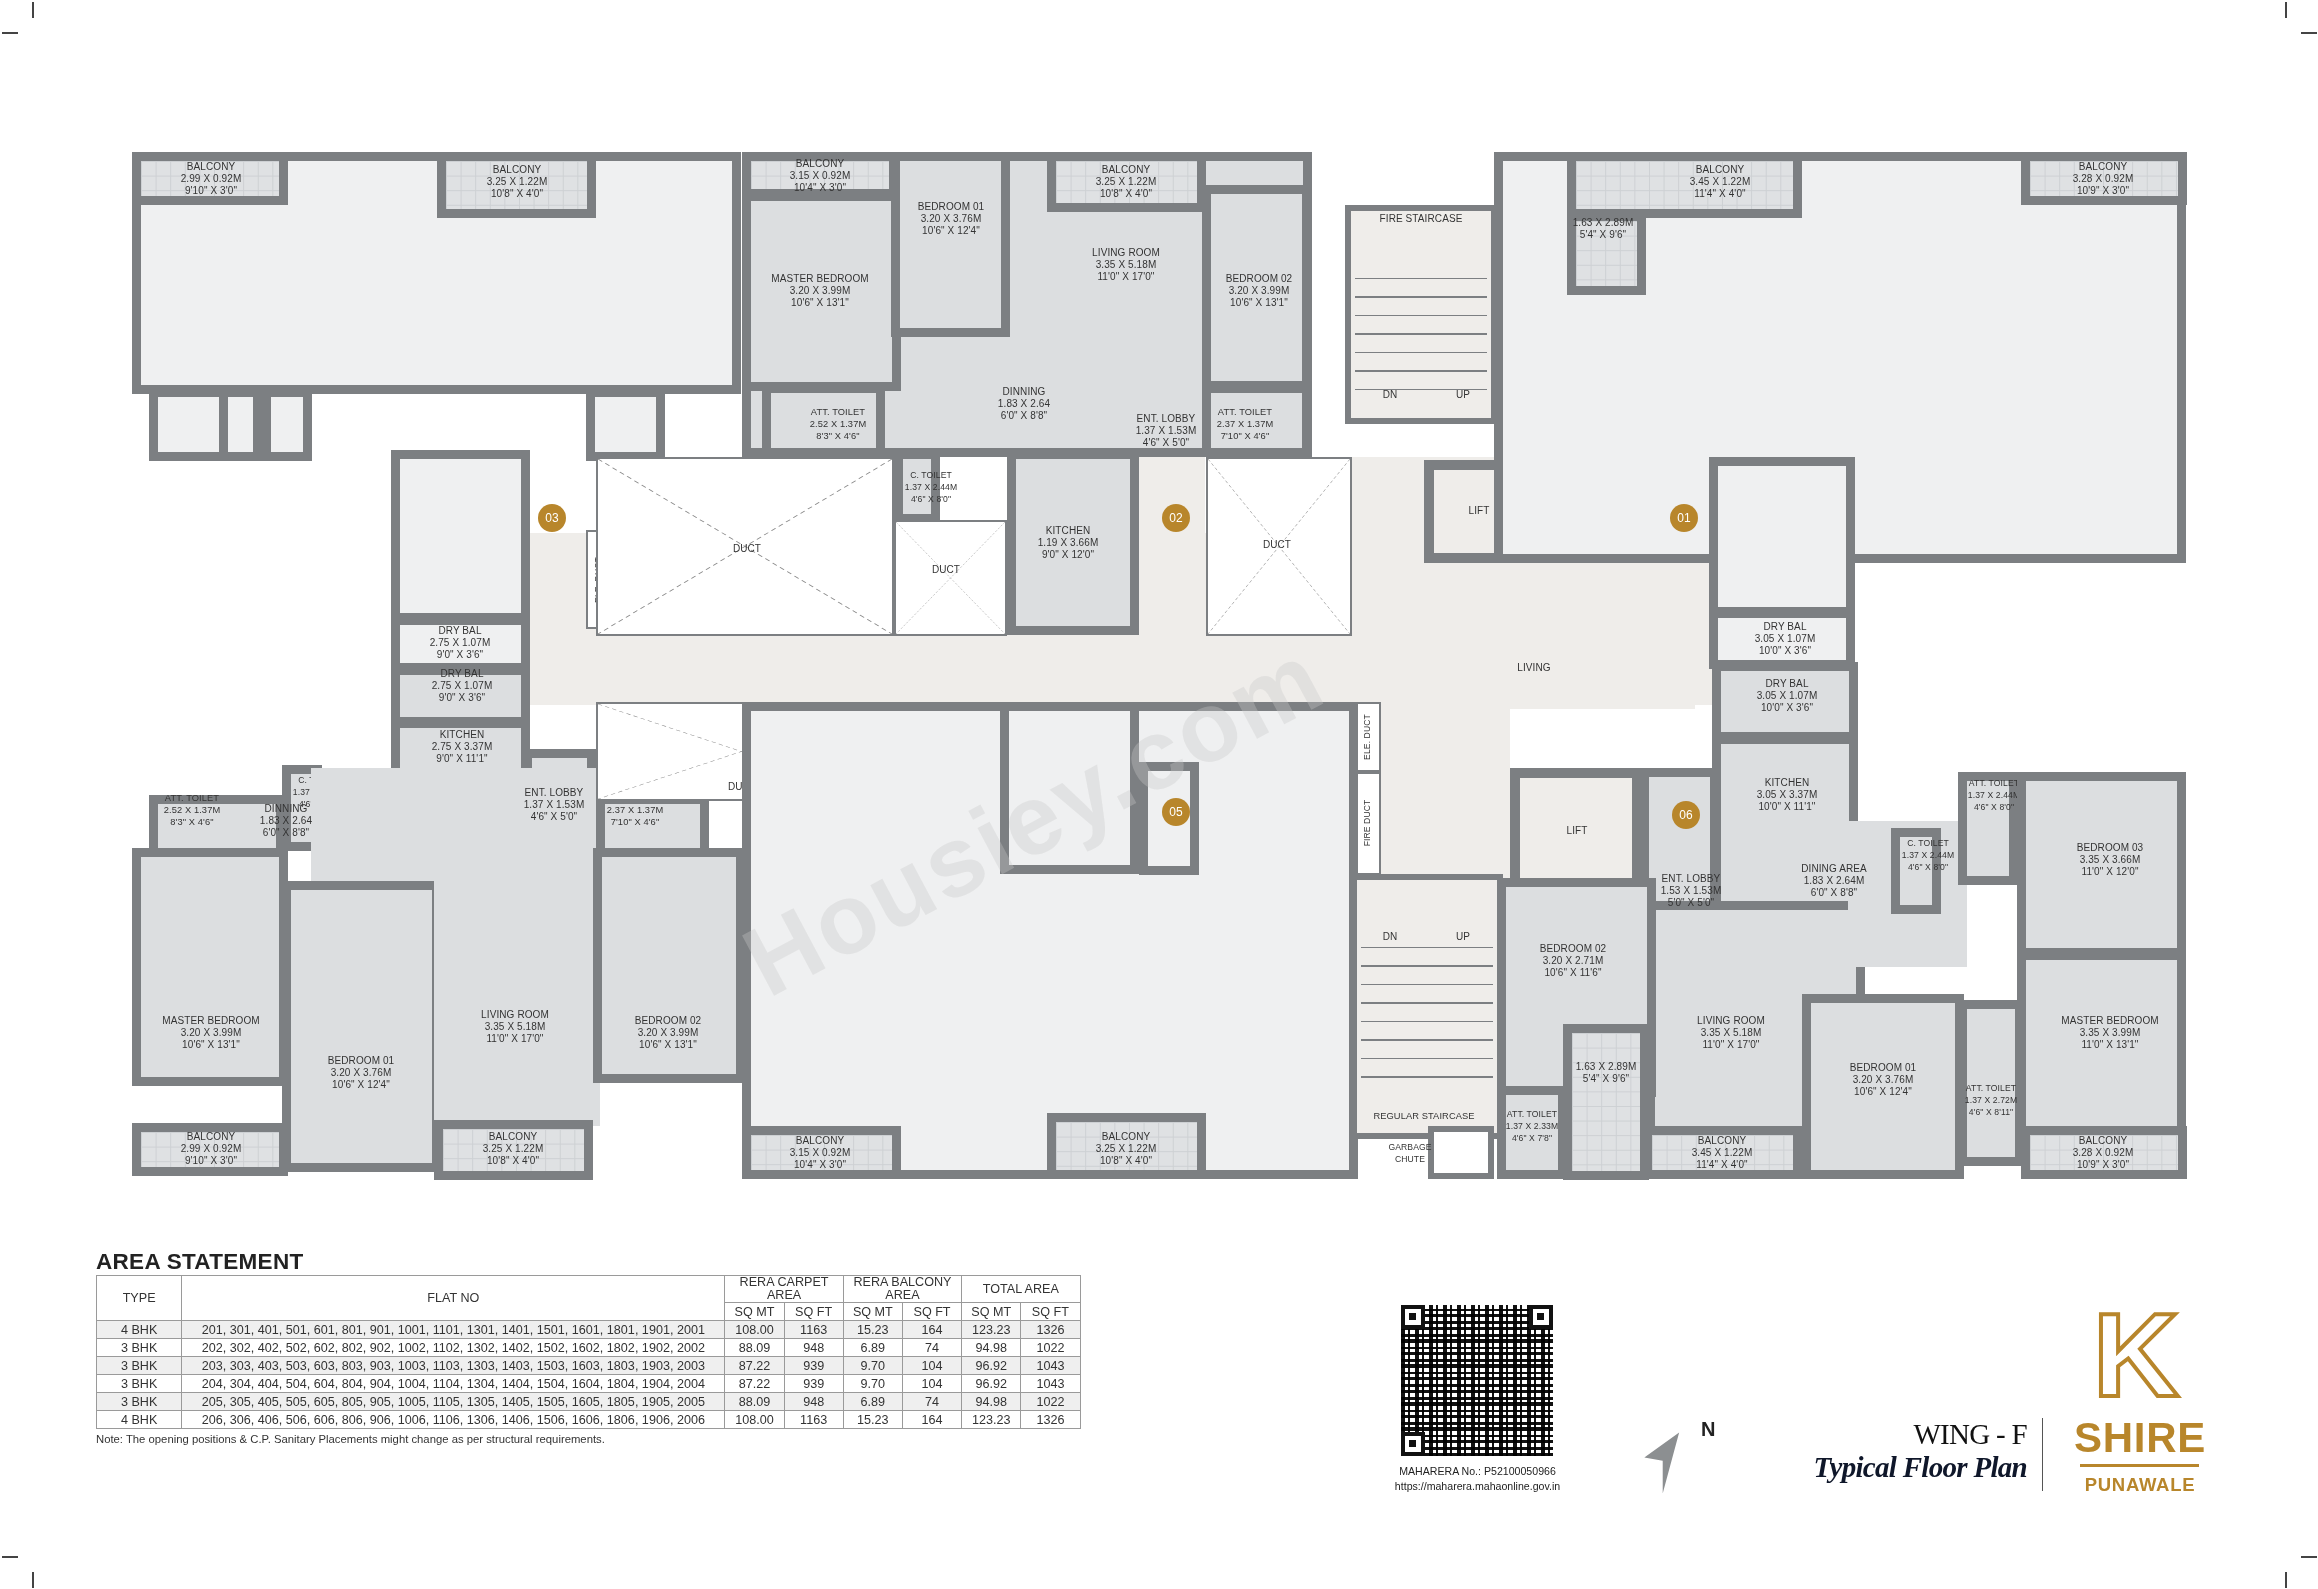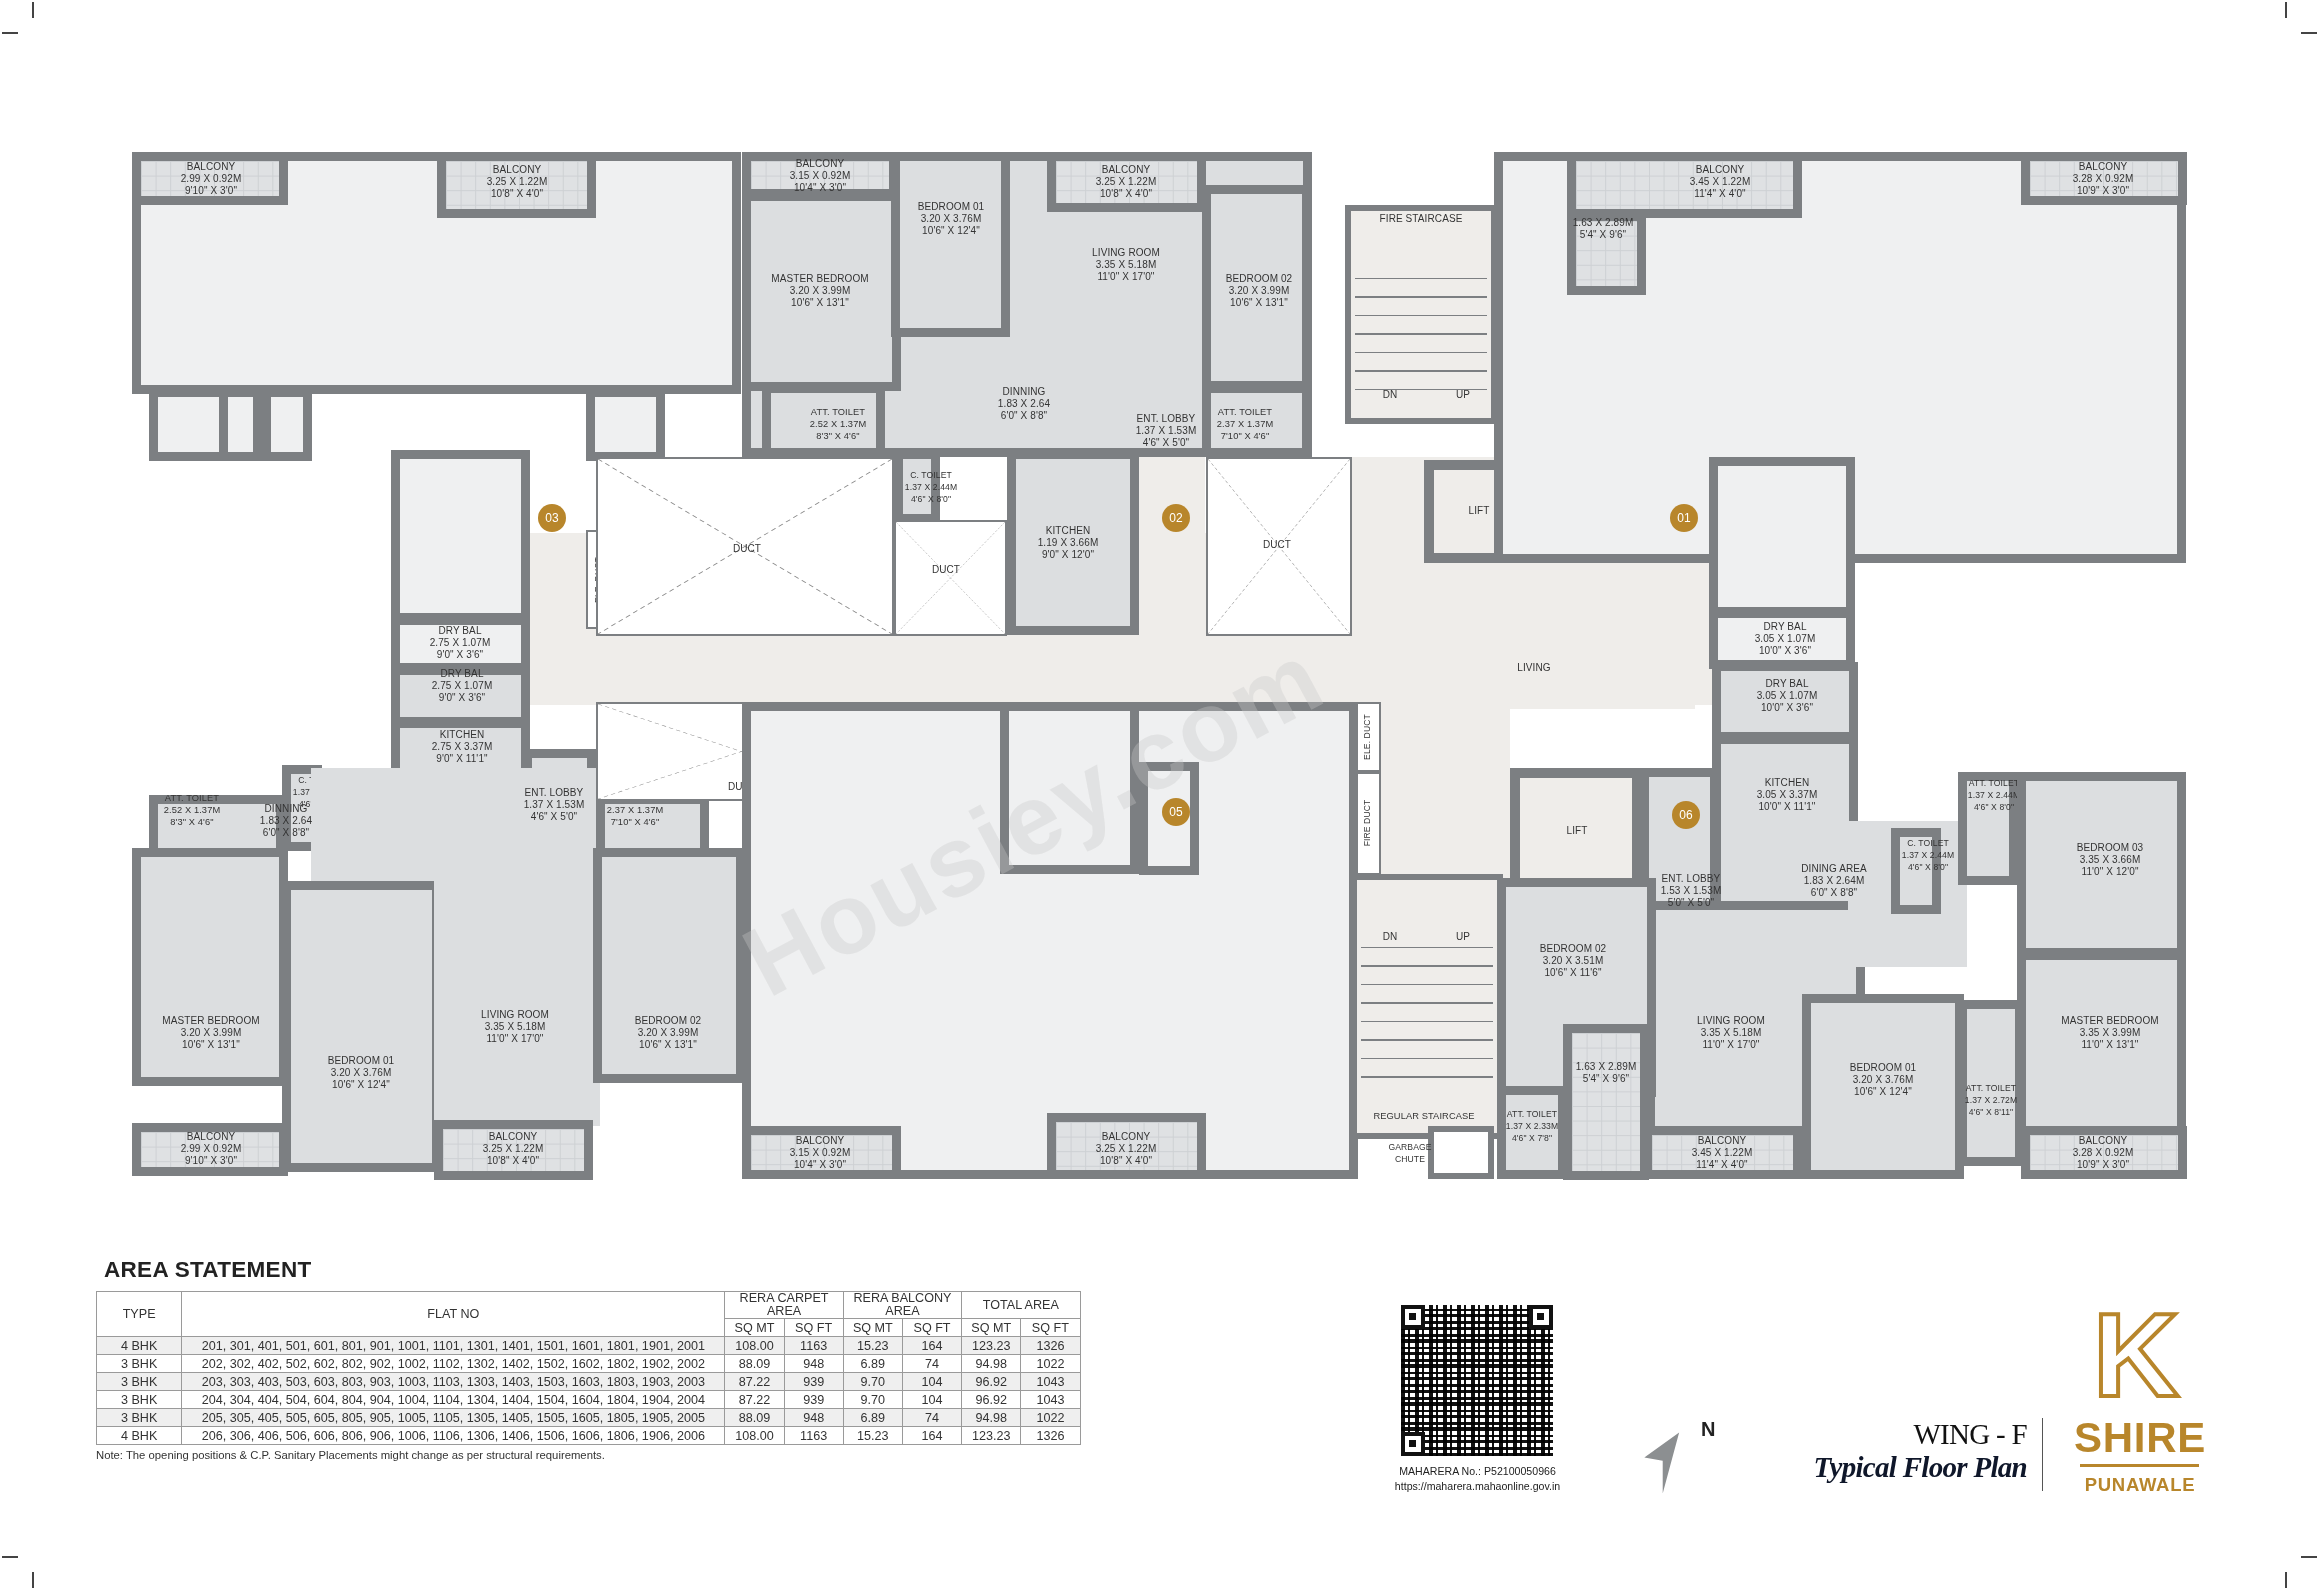--- a/index.html
+++ b/index.html
@@ -15,21 +15,21 @@
   .room.stair{background:#efedea;border:6.6px solid #7c7f82;}
   .room.lift{background:#efedea;border:10.6px solid #7c7f82;}
   .lbl{position:absolute;text-align:center;font-size:10px;line-height:12px;color:#333;white-space:nowrap;transform:translate(-50%,-50%);letter-spacing:0.1px;}
   .lbl .n{display:block;}
   .vert{transform:translate(-50%,-50%) rotate(-90deg);}
   .badge{position:absolute;width:28px;height:28px;border-radius:50%;background:#b8862b;color:#fff;font-size:12px;line-height:28px;text-align:center;transform:translate(-50%,-50%);}
   .duct-x{position:absolute;inset:0;}
   .stairs{position:absolute;background-image:repeating-linear-gradient(#7c7f82 0 1.3px,transparent 1.3px 18.5px);}
   
   #area{position:absolute;left:96px;top:1249px;}
-  #area h1{margin:8px;font-size:22.5px;font-weight:bold;letter-spacing:0.3px;color:#222;}
+  #area h1{margin:0;font-size:22.5px;font-weight:bold;letter-spacing:0.3px;color:#222;}
   #area h2{margin:1.3px 0 8px;font-size:14.6px;font-weight:bold;color:#222;}
   table{border-collapse:collapse;font-size:12.6px;color:#333;}
   td,th{border:1.3px solid #9a9a9a;text-align:center;padding:0 2.6px;height:17px;font-weight:normal;}
   tr.sh td{background:#efefef;}
   .note{font-size:11.3px;color:#333;margin-top:4px;}
   .qr{position:absolute;left:1401px;top:1305px;width:152px;height:151px;
       background-color:#fff;
       background-image:
         repeating-linear-gradient(90deg,#111 0 4px,transparent 4px 7.3px,#111 7.3px 9.3px,transparent 9.3px 14px),
         repeating-linear-gradient(0deg,#111 0 3.3px,transparent 3.3px 6px,#111 6px 8.6px,transparent 8.6px 12.6px);
@@ -395,21 +395,21 @@
     </div>
   <div class="room" style="left:2017px;top:772px;width:169px;height:185px"></div>
   <div class="lbl" style="left:2110px;top:860px">
       <span class="n">BEDROOM 03</span>
       <span class="n">3.35 X 3.66M</span>
       <span class="n">11'0" X 12'0"</span>
     </div>
   <div class="room" style="left:1497px;top:878px;width:159px;height:219px"></div>
   <div class="lbl" style="left:1573px;top:961px">
       <span class="n">BEDROOM 02</span>
-      <span class="n">3.20 X 3.51M</span>
+      <span class="n">3.20 X 2.71M</span>
       <span class="n">10'6" X 11'6"</span>
     </div>
   <div class="room" style="left:1497px;top:1086px;width:70px;height:93px"></div>
   <div class="lbl" style="left:1532px;top:1126px;font-size:8.6px">
       <span class="n">ATT. TOILET</span>
       <span class="n">1.37 X 2.33M</span>
       <span class="n">4'6" X 7'8"</span>
     </div>
   <div class="room bal" style="left:1563px;top:1024px;width:86px;height:156px"></div>
   <div class="lbl" style="left:1606px;top:1073px">

